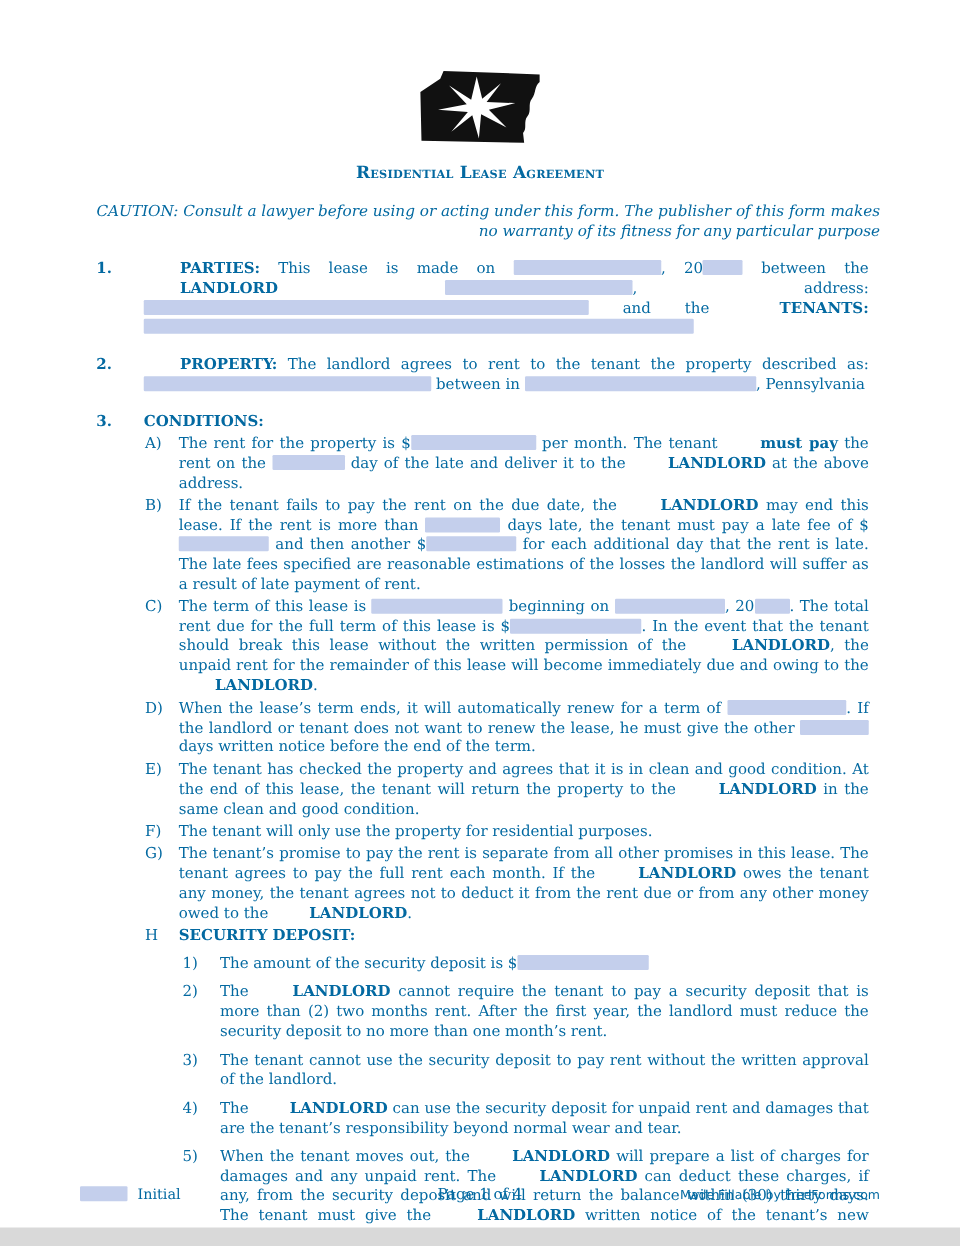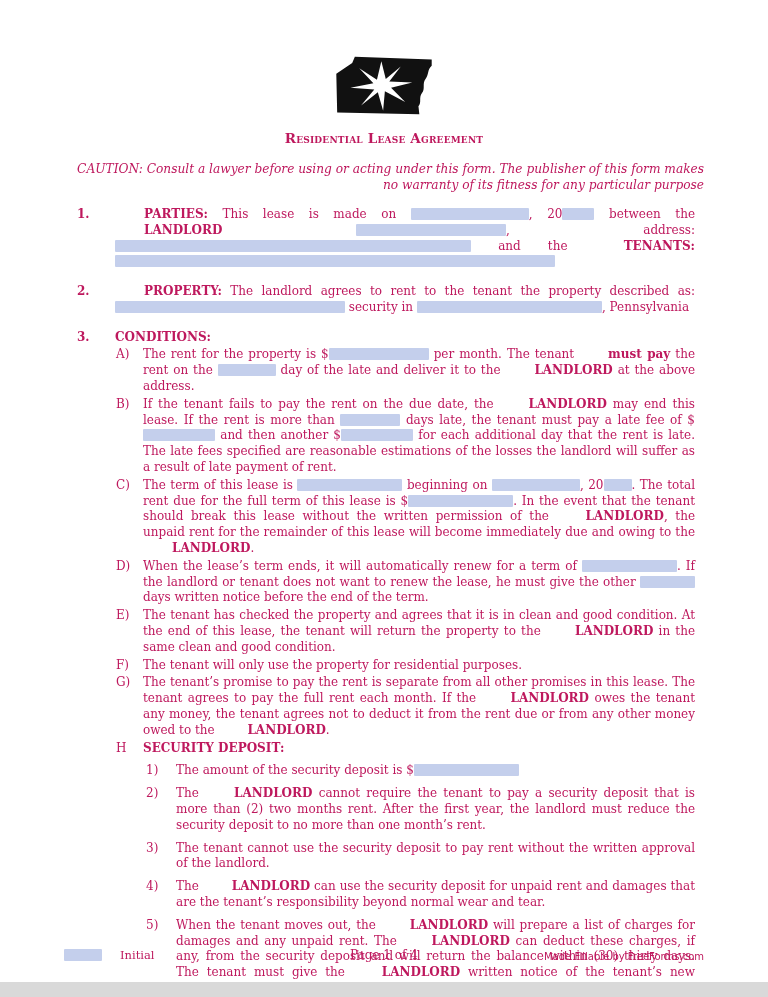--- a/index.html
+++ b/index.html
@@ -1,19 +1,19 @@
 <!DOCTYPE html>
 <html style="--blank-fill: #c4cfec; --scan-edge: #d9d9d9;"><head>
 <meta charset="utf-8">
 <style>
   html,body{margin:0;padding:0;background:#ffffff;}
   .page{
     width:768px;height:997px;position:relative;overflow:hidden;background:#fff;
     font-family:"DejaVu Serif","Liberation Serif",serif;
-    color:#be185d;font-size:12px;line-height:15.8px;
+    color:#0369a1;font-size:12px;line-height:15.8px;
   }
   .logo{display:flex;justify-content:center;margin-top:54px;}
   .title{text-align:center;font-weight:bold;font-variant:small-caps;
          font-size:13.5px;line-height:16.5px;letter-spacing:.2px;}
   .title-block{margin-top:12px;}
   .caution{width:640px;margin:14px auto 0;text-align:right;font-style:italic;
            font-size:12.2px;line-height:16.2px;}
   .content{margin-left:77px;width:618px;}
   .sec{position:relative;padding-left:38px;margin-top:14px;}
   .sec > .num{position:absolute;left:0;top:0;font-weight:bold;}
@@ -21,21 +21,21 @@
   p{margin:0;text-align:justify;}
   .litem{position:relative;padding-left:28px;margin-top:2px;}
   .litem > .lbl{position:absolute;left:1px;top:0;}
   .nitem{position:relative;padding-left:33px;margin-top:7px;}
   .nitem > .lbl{position:absolute;left:3px;top:0;}
   .bd{font-weight:bold;margin-left:29px;}
   .blank{display:inline-block;height:12px;background:var(--blank-fill,#c4cfec);
          vertical-align:-2px;border-radius:1px;}
   .footer{position:absolute;left:0;right:0;top:948px;height:18px;font-size:11.5px;}
   .footer .initial-wrap{position:absolute;left:64px;top:0;}
-  .footer .initial-wrap .lbl{margin-left:18px;}
+  .footer .initial-wrap .lbl{margin-left:8px;}
   .footer .pagenum{position:absolute;left:0;right:0;top:0;text-align:center;font-size:12px;}
   .footer .credit{position:absolute;right:64px;top:1px;
          font-family:"DejaVu Sans","Liberation Sans",sans-serif;font-size:10px;}
   .scan-edge{position:absolute;left:0;right:0;bottom:0;height:15px;background:var(--scan-edge,#d9d9d9);}
 </style>
 </head>
 <body>
 
 <div class="page">
 
@@ -54,21 +54,21 @@
 
   <div class="content">
 
     <div class="sec">
       <span class="num">1.</span>
       <p><span class="bd">PARTIES:</span><span>  This lease is made on </span><span class="blank" style="width: 118px;"></span><span>, 20</span><span class="blank" style="width: 32px;"></span><span>  between the </span><span class="bd">LANDLORD</span><span> </span><span class="blank" style="width: 150px;"></span><span>, address: </span><span class="blank" style="width: 356px;"></span><span> and the </span><span class="bd">TENANTS:</span><span> </span><span class="blank" style="width: 440px;"></span></p>
     </div>
 
     <div class="sec">
       <span class="num">2.</span>
-      <p><span class="bd">PROPERTY:</span><span> The landlord agrees to rent to the tenant the property described as: </span><span class="blank" style="width: 230px;"></span><span> security in </span><span class="blank" style="width: 185px;"></span><span>, Pennsylvania</span></p>
+      <p><span class="bd">PROPERTY:</span><span> The landlord agrees to rent to the tenant the property described as: </span><span class="blank" style="width: 230px;"></span><span> between in </span><span class="blank" style="width: 185px;"></span><span>, Pennsylvania</span></p>
     </div>
 
     <div class="sec">
       <span class="num">3.</span>
       <div class="sec-heading">CONDITIONS:</div>
 
       <div class="litem">
         <span class="lbl">A)</span>
         <p><span>The rent for the property is $</span><span class="blank" style="width: 100px;"></span><span> per month.  The tenant </span><span class="bd">must pay</span><span> the rent on the </span><span class="blank" style="width: 58px;"></span><span> day of the late and deliver it to the </span><span class="bd">LANDLORD</span><span> at the above address.</span></p>
       </div>

